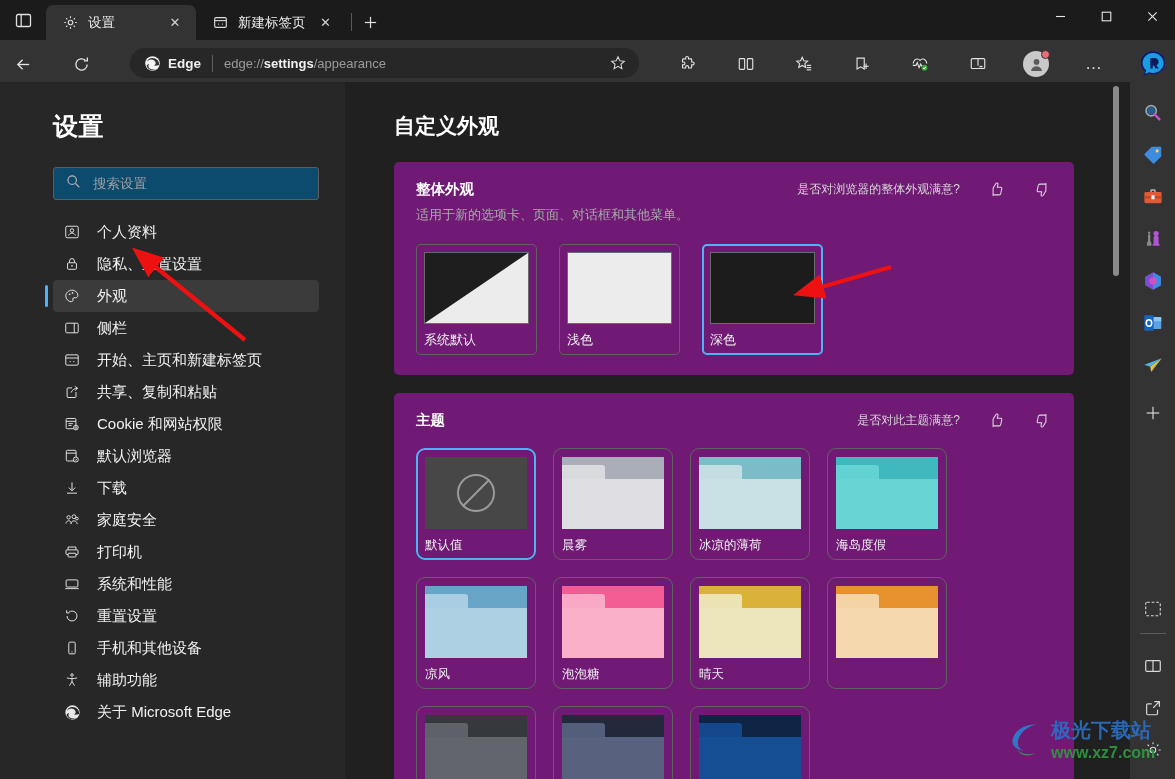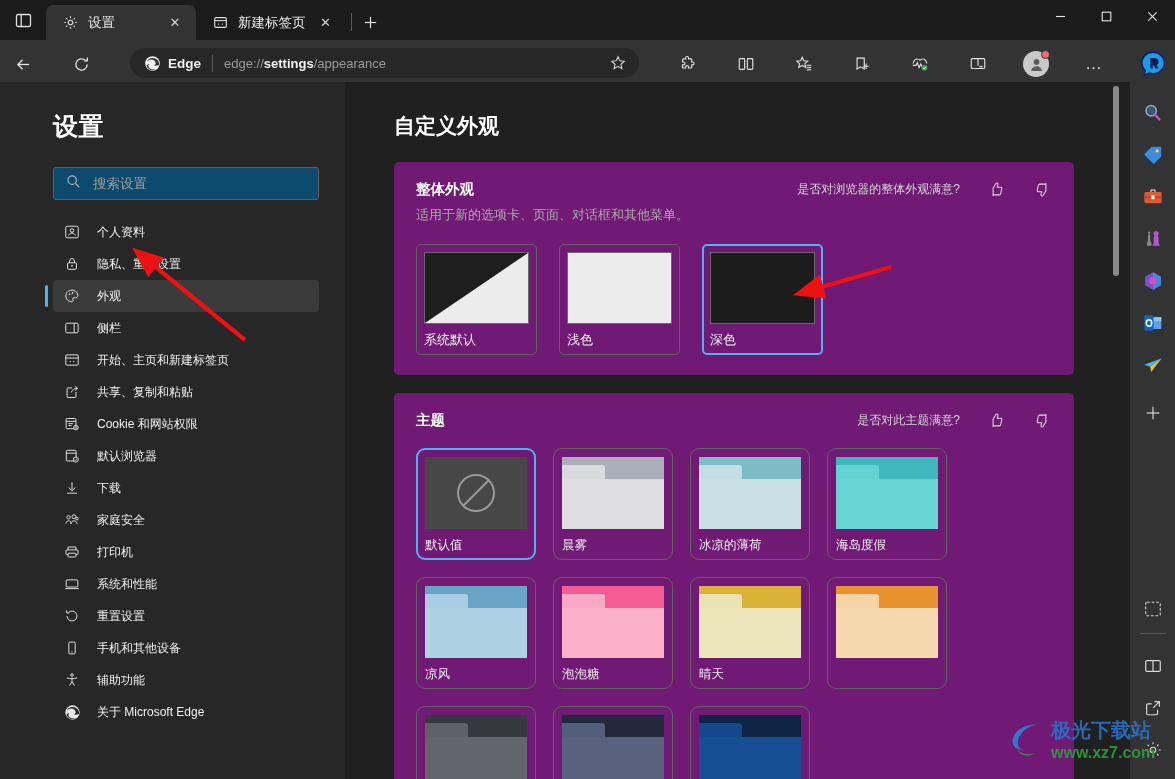--- a/index.html
+++ b/index.html
@@ -95,21 +95,21 @@
     position: relative; height: 32px; margin-left: 53px; width: 266px;
     display: flex; align-items: center; gap: 16px; padding-left: 10px;
     border-radius: 4px;
   }
   .navitem.active { background: #3b3b3b; }
   .navitem.active::before {
     content: ""; position: absolute; left: -8px; top: 5px;
     width: 3px; height: 22px; background: #4cb3f4; border-radius: 2px;
   }
   .navitem .ni { width: 18px; height: 18px; flex:0 0 auto; display:flex; align-items:center; justify-content:center; color:#e2e2e2; }
-  .navitem .nl { font-size: 12px; color: #f0f0f0; white-space: nowrap; }
+  .navitem .nl { font-size: 15px; color: #f0f0f0; white-space: nowrap; }
 
   
   .main {
     position: absolute; left: 345px; top: 82px; width: 785px; height: 697px;
     background: #202020; overflow: hidden;
   }
   .page-title { margin: 30px 0 0 49px; font-size: 21px; font-weight: 700; color: #ffffff; }
 
   .card {
     margin: 22px 0 0 49px; width: 680px; background: #701a75;

